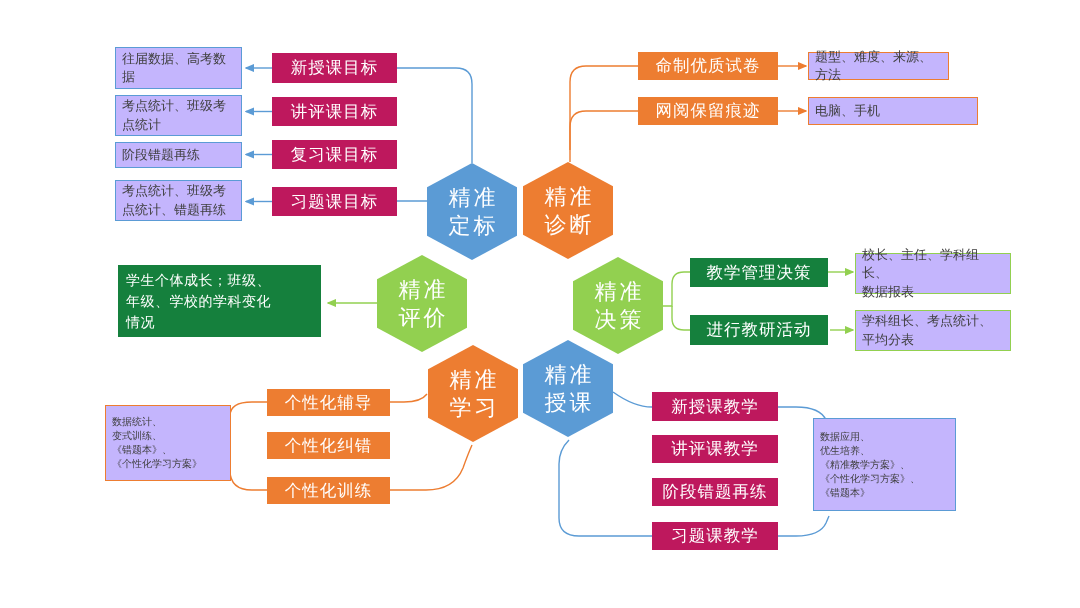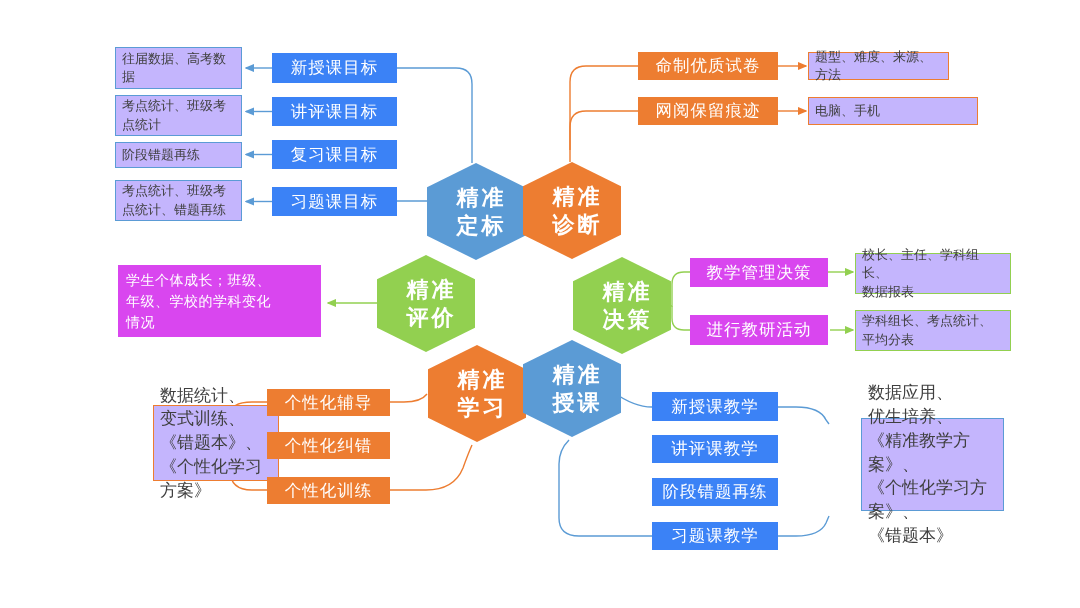--- a/index.html
+++ b/index.html
@@ -5,38 +5,38 @@
   html,body{margin:0;padding:0;background:#fff;}
   .stage{
     position:relative;width:1080px;height:608px;background:#fff;overflow:hidden;
     font-family:"Liberation Sans","DejaVu Sans",sans-serif;
   }
   svg.links{position:absolute;left:0;top:0;z-index:1;}
   .bf{ 
     position:absolute;z-index:2;color:#fff;display:flex;align-items:center;justify-content:center;
     font-size:16.5px;letter-spacing:1px;box-sizing:border-box;white-space:pre-line;text-align:center;
   }
-  .bf.blue{background:#3b82f6}
+  .bf.blue{background:#be185d}
   .bf.orange{background:#ED7D31}
-  .bf.green{background:#d946ef}
+  .bf.green{background:#15803d}
   .bf.big{font-size:14px;justify-content:flex-start;text-align:left;padding:5px 8px;align-items:flex-start;line-height:1.5;letter-spacing:0.5px;}
   .bo{ 
     position:absolute;z-index:2;background:#c4b5fd;border:1.6px solid #999;color:#3F3F3F;
     font-size:13px;line-height:1.4;padding:2px 6px;box-sizing:border-box;white-space:pre-line;
     display:flex;align-items:center;
   }
-  .bo.small{font-size:17px;margin-left:48px;}
+  .bo.small{font-size:10px;}
   .bo.blue{border-color:#5B9BD5}
   .bo.orange{border-color:#ED7D31}
   .bo.green{border-color:#92D050}
   .hex{
     position:absolute;z-index:3;width:90px;height:97px;color:#fff;
     clip-path:polygon(50% 0,100% 25%,100% 75%,50% 100%,0 75%,0 25%);
     display:flex;flex-direction:column;align-items:center;justify-content:center;
-    font-size:22px;font-weight:700;letter-spacing:3px;line-height:1.25;padding-left:8px;
+    font-size:22px;font-weight:400;letter-spacing:3px;line-height:1.25;
   }
   .hex.blue{background:#5B9BD5}
   .hex.orange{background:#ED7D31}
   .hex.green{background:#92D050}
   .hex span{display:block;text-indent:3px;}
 </style>
 </head>
 <body>
 
 <div class="stage">

